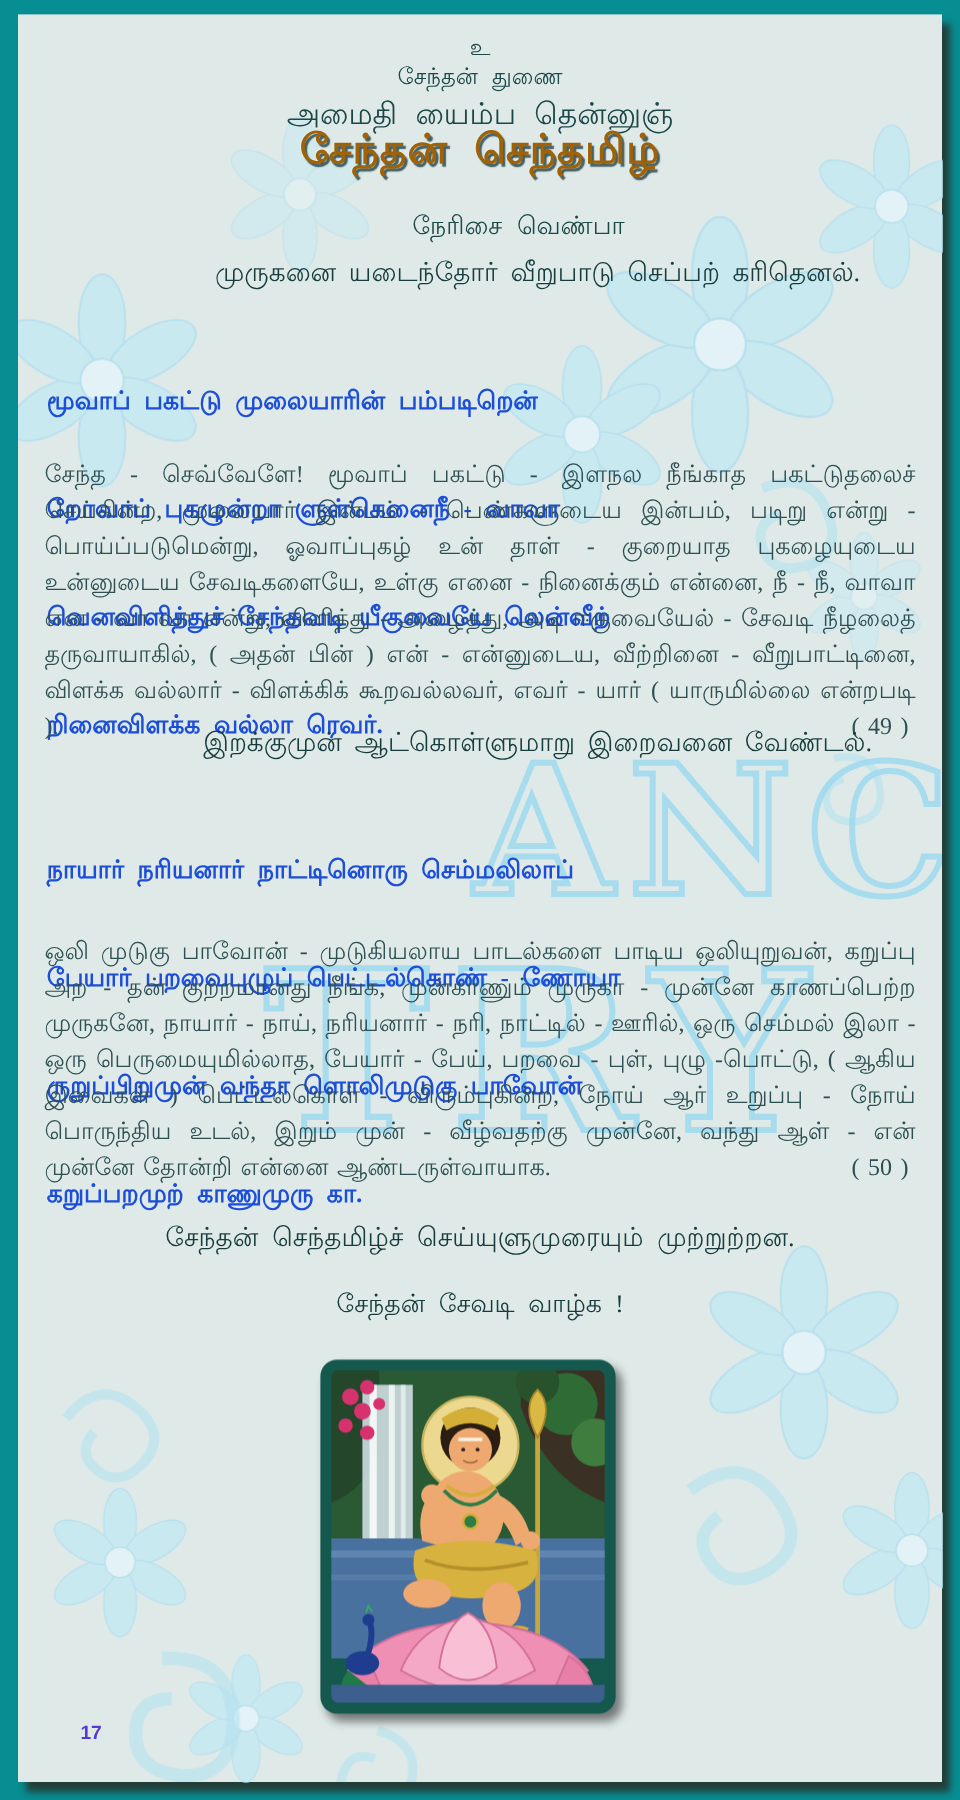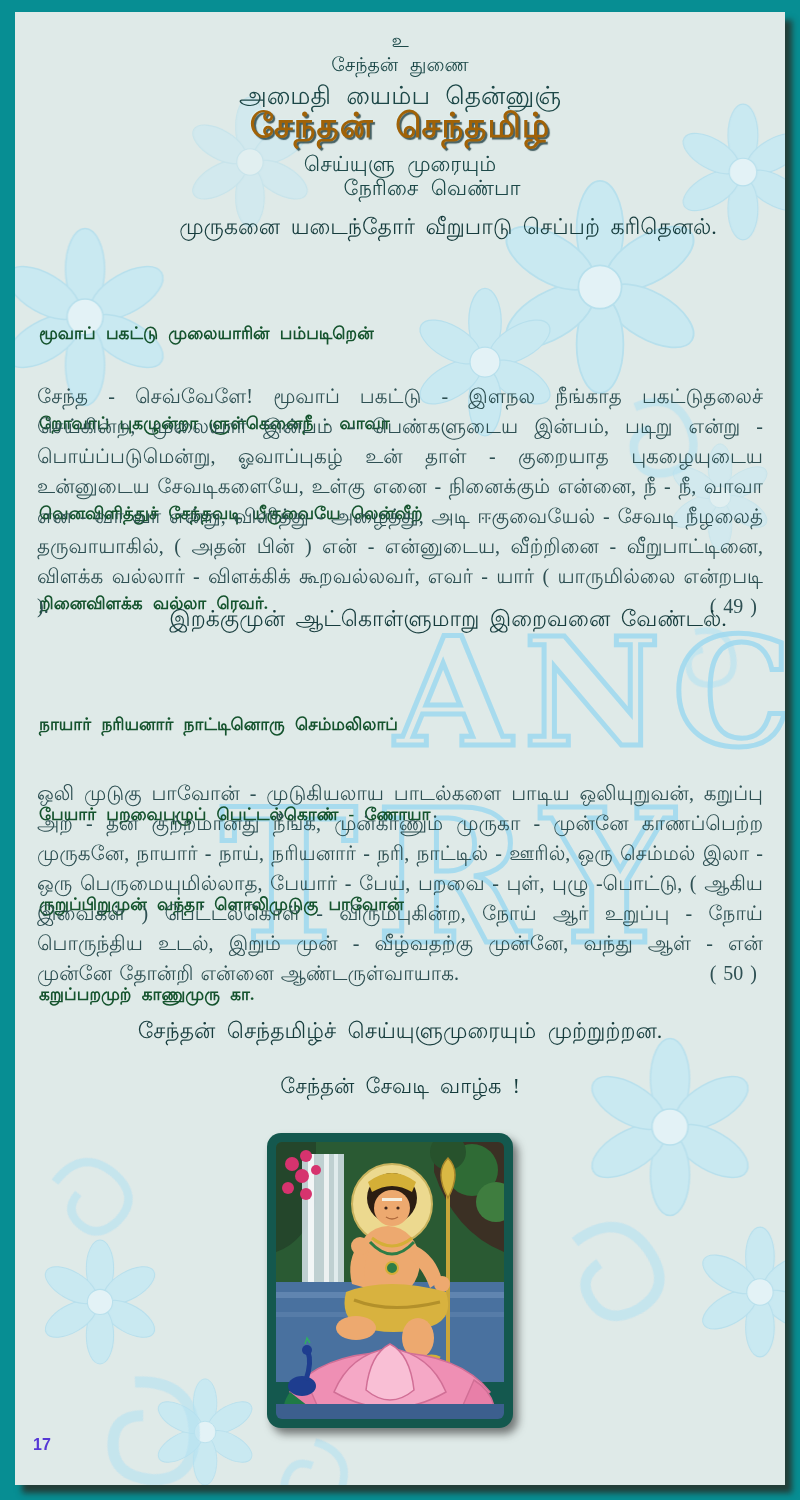--- a/index.html
+++ b/index.html
@@ -17,32 +17,32 @@
   .abs{position:absolute;}
   .ctr{left:0;width:770px;text-align:center;}
   .hdr-small{font-size:19px;color:#1d4949;word-spacing:7px;}
   .hdr-mid{font-size:25px;color:#1c4747;word-spacing:9px;}
   .main-title{
     font-size:34px;font-weight:bold;color:#a16207;word-spacing:12px;letter-spacing:1px;
     text-shadow:2px 2px 1px rgba(16,48,52,0.75), -1px -1px 0 rgba(220,240,242,0.9);
   }
   .sec-heading{font-size:22px;color:#163c3d;word-spacing:5px;padding-left:48px;}
   .verse{
-    left:24px;font-size:17px;font-weight:bold;color:#14532d;
+    left:24px;font-size:21px;font-weight:bold;color:#1d4ed8;
     line-height:30px;word-spacing:6px;white-space:pre;
   }
   .prose{
     left:22px;width:726px;font-size:20px;color:#2e5053;line-height:30px;
     text-align:justify;word-spacing:2px;
   }
   .vnum{position:absolute;right:6px;bottom:0;color:#2e5053;margin-top:24px;}
   .closing{font-size:22px;color:#163c3d;word-spacing:6px;}
   .page-num{
     font-family:"Liberation Sans","DejaVu Sans",sans-serif;
-    font-size:16px;color:#5638d5;font-weight:bold;
+    font-size:16px;color:#5638d5;font-weight:bold;margin-left:34px;
   }
   .painting-frame{
     left:252px;top:1121px;width:228px;height:277px;
     background:#14584e;border-radius:14px;padding:9px;
     box-shadow:5px 6px 8px rgba(25,25,25,0.55);
   }
   .painting-frame svg{display:block;border-radius:6px;}
 </style>
 </head>
 <body>
@@ -87,21 +87,20 @@
     <g font-family="DejaVu Serif, Liberation Serif, serif" font-weight="bold" fill="none" stroke="#9ed9ef" stroke-width="5" opacity="0.85">
       <text x="380" y="733" font-size="150" letter-spacing="12">ANC</text>
       <text x="205" y="930" font-size="185" letter-spacing="18">TRY</text>
     </g>
   </svg>
 
   <div class="abs ctr hdr-small" style="top:18px;">உ</div>
   <div class="abs ctr hdr-small" style="top:42px;">சேந்தன் துணை</div>
   <div class="abs ctr hdr-mid" style="top:70px;">அமைதி யைம்ப தென்னுஞ்</div>
   <div class="abs ctr main-title" style="top:95px;">சேந்தன் செந்தமிழ்</div>
-  <div class="abs ctr hdr-small" style="top:140px;font-size:21px;">செய்யுளு முரையும்</div>
   <div class="abs ctr hdr-small" style="top:164px;font-size:21px;margin-left:32px;">நேரிசை வெண்பா</div>
 
   <div class="abs ctr sec-heading" style="top:202px;">முருகனை யடைந்தோர் வீறுபாடு செப்பற் கரிதெனல்.</div>
 
   <div class="abs verse" style="top:247px;">
     <div>மூவாப் பகட்டு முலையாரின் பம்படிறென்</div>
     <div>றோவாப் புகழுன்றா ளுள்கெனைநீ - வாவா</div>
     <div>வெனவிளித்துச் சேந்தவடி யீகுவையே லென்வீற்</div>
     <div>றினைவிளக்க வல்லா ரெவர்.</div>
   </div>

